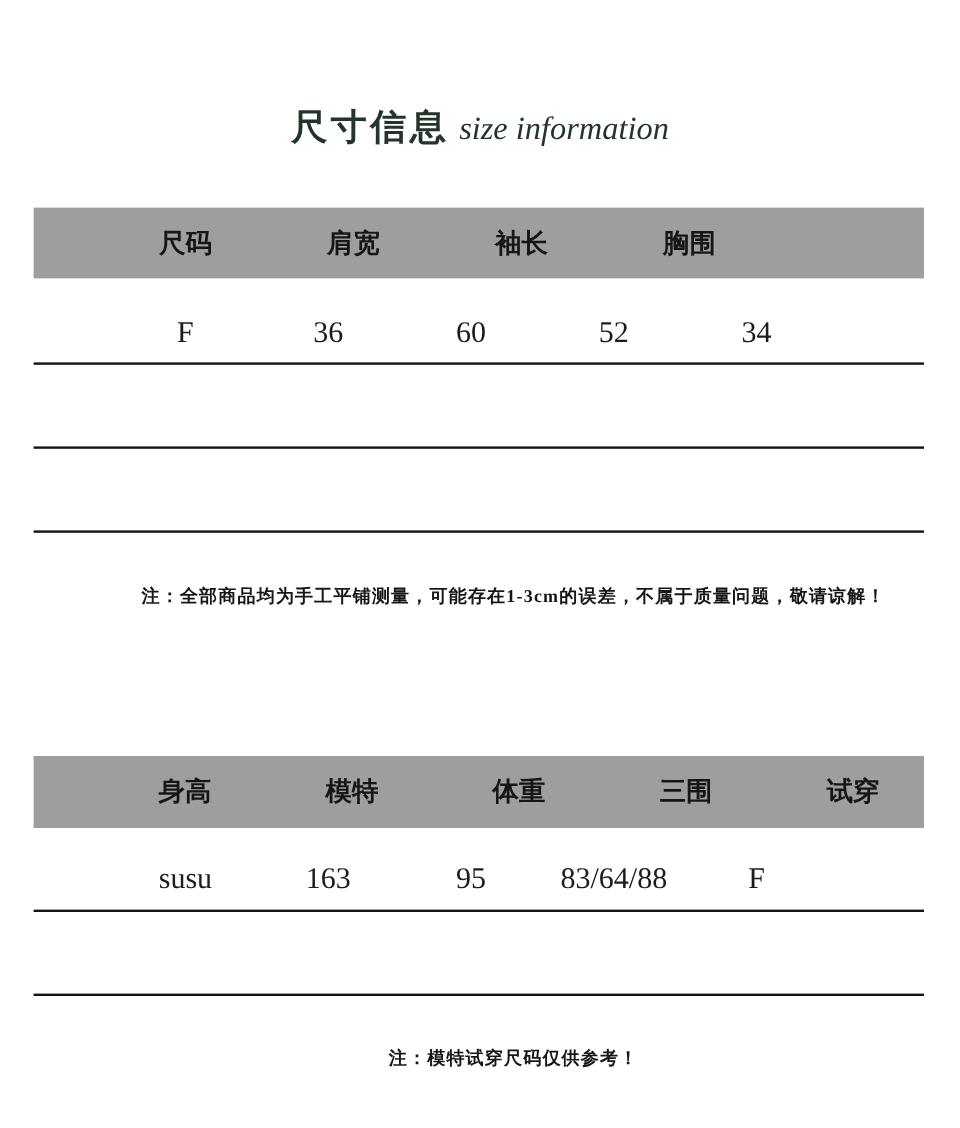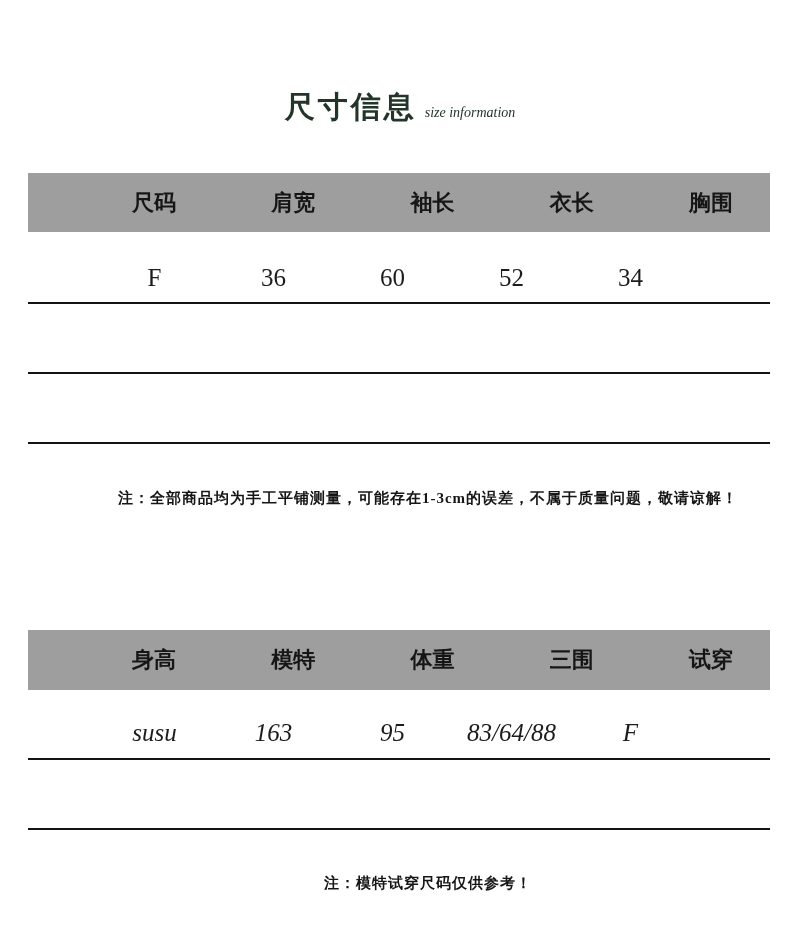--- a/index.html
+++ b/index.html
@@ -17,39 +17,39 @@
     position:absolute;
     top:90px; left:0; width:100%;
     display:flex; justify-content:center; align-items:baseline; gap:8px;
   }
   .title-zh{
     font-size:30px; font-weight:bold; letter-spacing:3px;
     color:var(--title-color,#233429);
     line-height:34px;
   }
   .title-en{
-    font-size:14px; font-style:italic;
+    font-size:27px; font-style:italic;
     color:var(--title-color,#233429);
   }
   .band{
     position:absolute; left:28px; width:742px;
     background:var(--header-bg,#9e9e9e);
     box-sizing:border-box; padding-left:67px;
     display:flex;
     gap:21px;
   }
   .band1{ top:173px; height:59px; line-height:59px; }
   .band2{ top:630px; height:60px; line-height:60px; }
   .row{
     position:absolute; left:28px; width:742px;
     box-sizing:border-box; padding-left:67px;
     display:flex;
   }
   .row1{ top:250px; height:55px; line-height:55px; }
-  .row2{ top:705px; height:55px; line-height:55px;font-style:italic; }
+  .row2{ top:705px; height:55px; line-height:55px; }
   .cell{
     width:119px; text-align:center; white-space:nowrap;
   }
   .hcell{ font-size:22px; font-weight:bold; color:#161616; }
   .dcell{ font-size:25px; color:#1c1c1c; }
   .hr{
     position:absolute; left:28px; width:742px; height:2px;
     background:#141414;
   }
   .hr1{ top:302px; }
@@ -74,21 +74,20 @@
 
   <header class="title">
     <span class="title-zh">尺寸信息</span>
     <span class="title-en">size information</span>
   </header>
 
   <div class="band band1">
     <span class="cell hcell">尺码</span>
     <span class="cell hcell">肩宽</span>
     <span class="cell hcell">袖长</span>
-    <span class="cell hcell">衣长</span>
     <span class="cell hcell">胸围</span>
   </div>
 
   <div class="row row1">
     <span class="cell dcell">F</span>
     <span class="cell dcell">36</span>
     <span class="cell dcell">60</span>
     <span class="cell dcell">52</span>
     <span class="cell dcell">34</span>
   </div>

